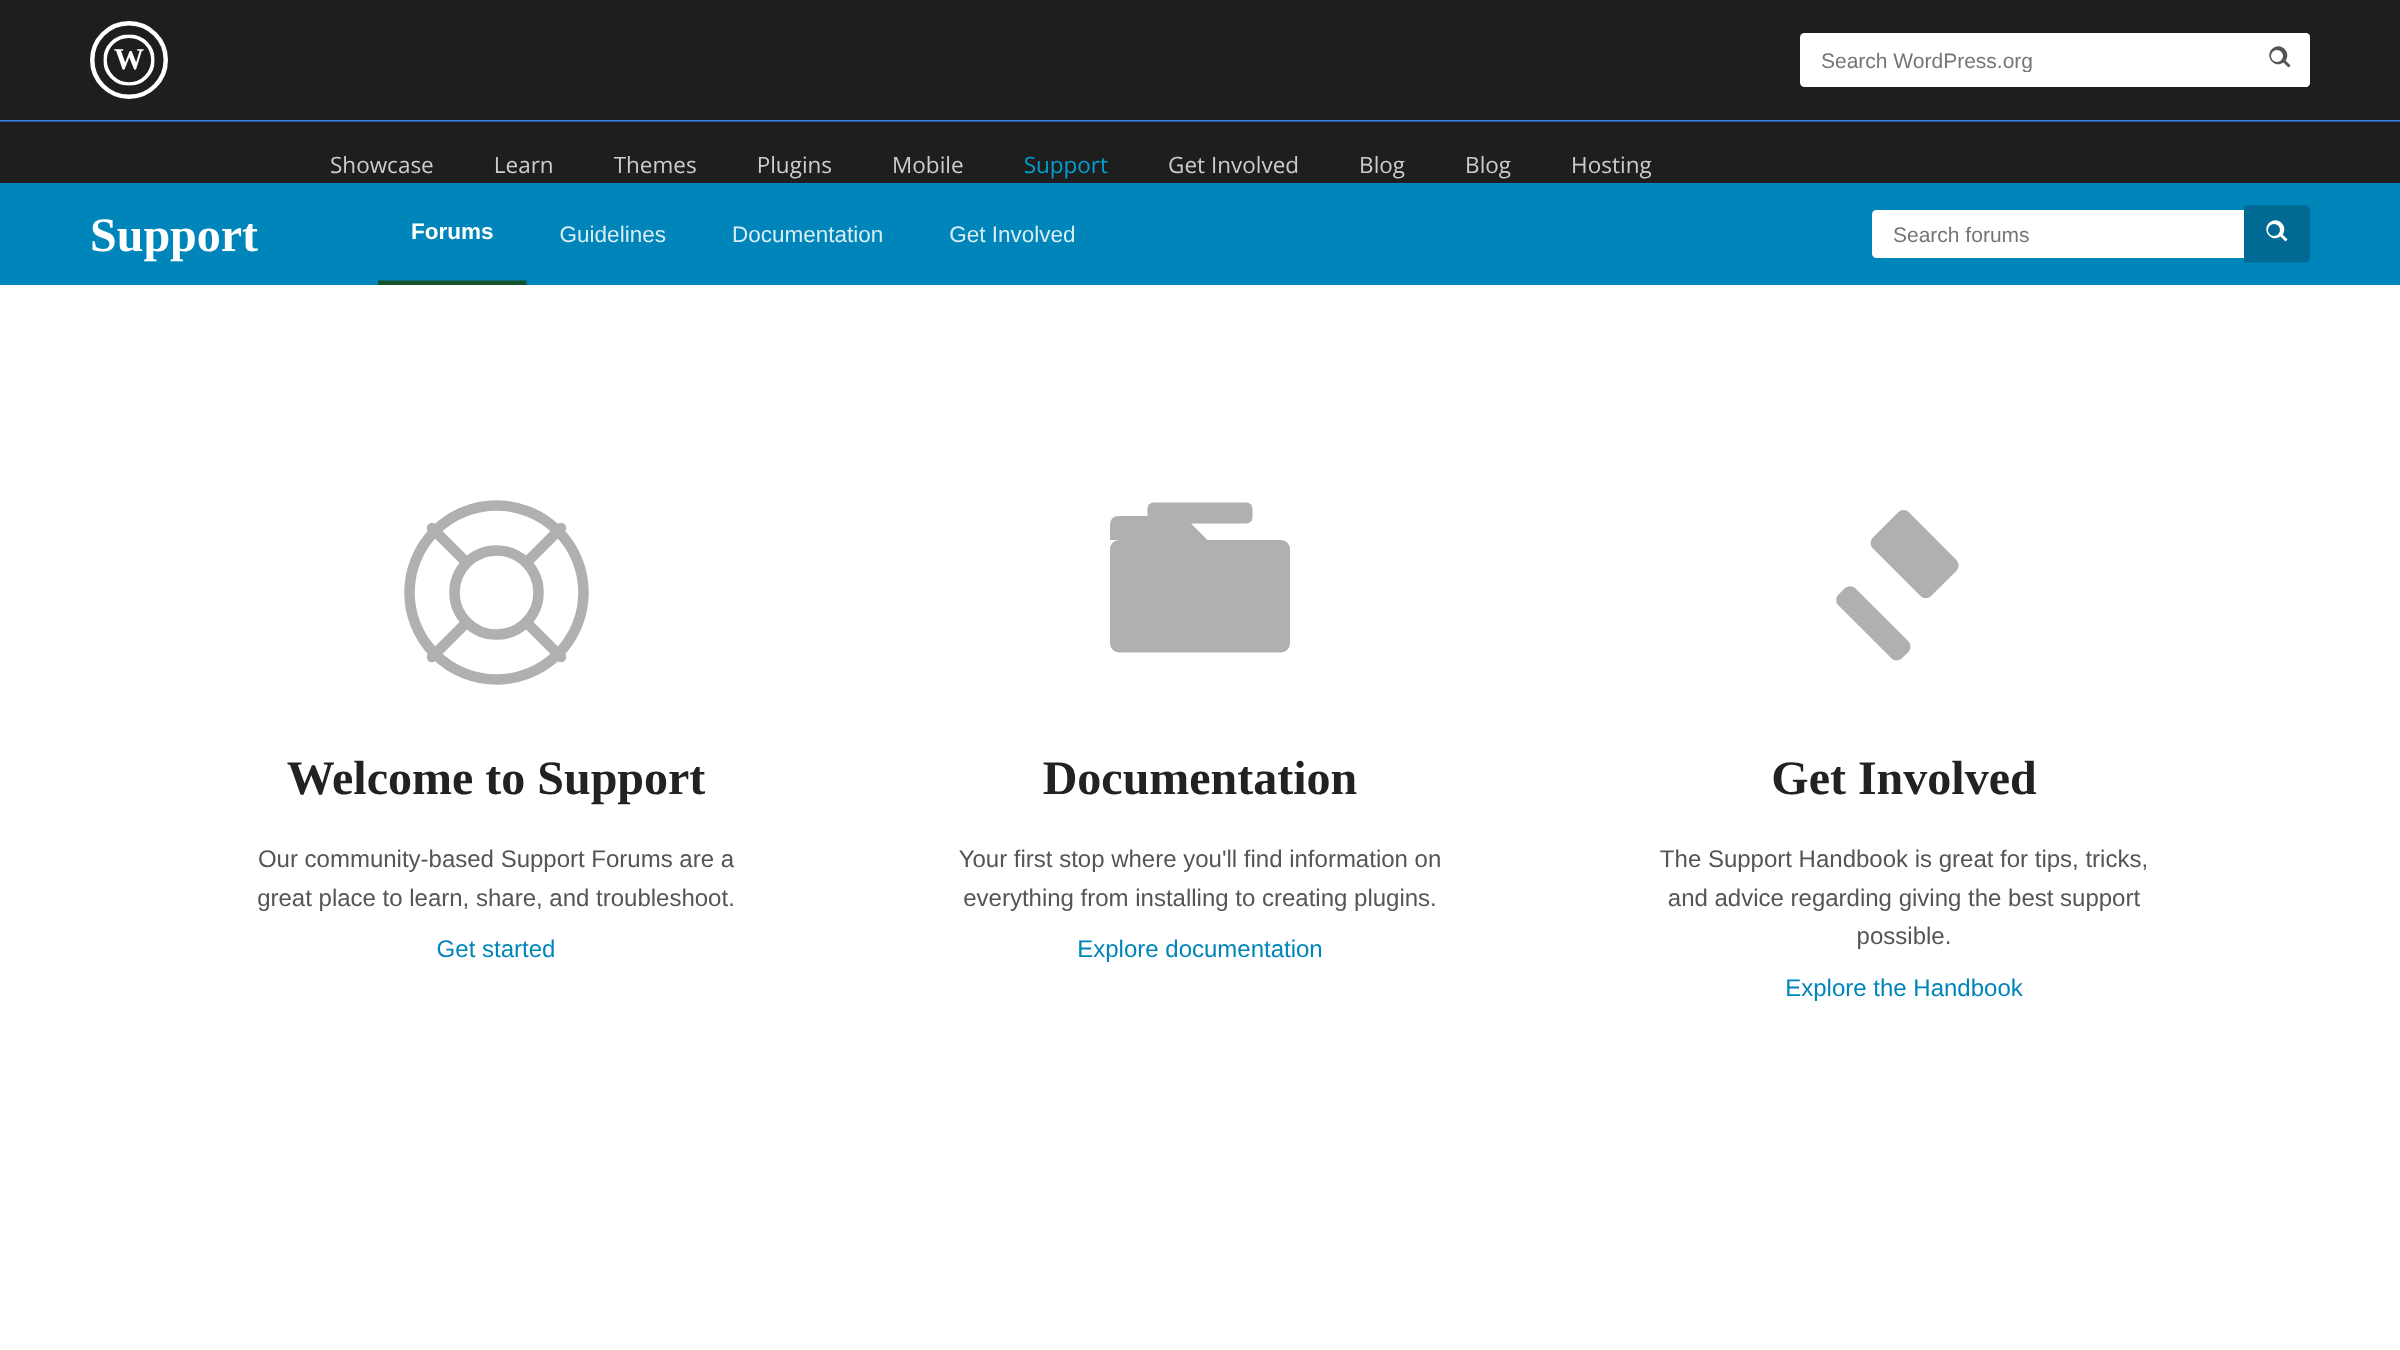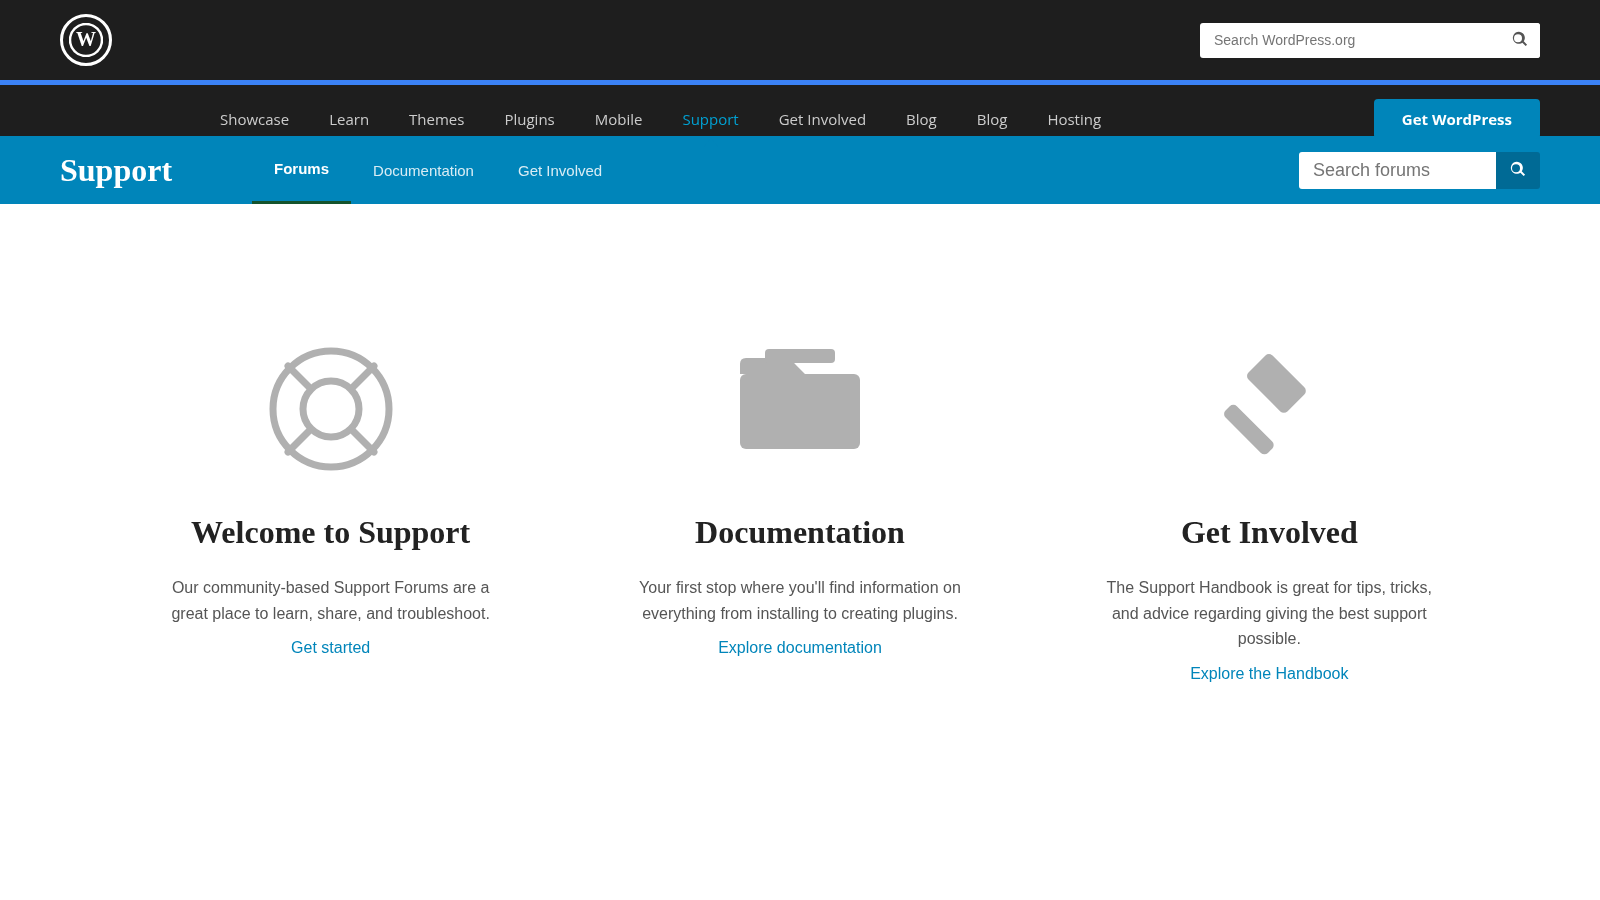--- a/index.html
+++ b/index.html
@@ -69,22 +69,22 @@
       color: #555;
       font-size: 15px;
     }
 
     
     .main-nav {
       background: #1e1e1e;
       padding: 16px 60px 0 200px;
       display: flex;
       align-items: center;
-      height: 56px;
-      border-top: 5px solid #3b82f6;
+      height: 42px;
+      border-top: 1px solid #3b82f6;
       gap: 0;
     }
     .main-nav a {
       color: #ccc;
       text-decoration: none;
       font-size: 15px;
       padding: 0 20px;
       height: 52px;
       display: flex;
       align-items: center;
@@ -156,26 +156,26 @@
       opacity: 1;
       border-bottom: 3px solid #14532d;
       font-weight: bold;
     }
     .support-search {
       display: flex;
       align-items: center;
       margin-left: auto;
     }
     .support-search input {
-      width: 197px;
+      width: 248px;
       padding: 8px 14px;
       border: none;
       border-radius: 3px 0 0 3px;
       outline: none;
-      font-size: 18px;
+      font-size: 14px;
       color: #555;
     }
     .support-search button {
       background: #006a95;
       border: none;
       padding: 9px 14px;
       cursor: pointer;
       color: #fff;
       font-size: 15px;
       border-radius: 0 3px 3px 0;
@@ -260,27 +260,27 @@
   <a href="#">Showcase</a>
   <a href="#">Learn</a>
   <a href="#">Themes</a>
   <a href="#">Plugins</a>
   <a href="#">Mobile</a>
   <a href="#" class="active active-indicator">Support</a>
   <a href="#">Get Involved</a>
   <a href="#">Blog</a>
   <a href="#">Blog</a>
   <a href="#">Hosting</a>
-  <a href="#" class="get-wp-btn">Get WordPress</a>
 </nav>
 
 <div class="support-bar">
   <span class="support-title">Support</span>
   <nav class="support-nav">
     <a href="#" class="active">Forums</a>
+    <a href="#">Guidelines</a>
     <a href="#">Documentation</a>
     <a href="#">Get Involved</a>
   </nav>
   <div class="support-search">
     <input type="text" placeholder="Search forums" style="">
     <button>
       <svg width="16" height="16" viewBox="0 0 16 16" fill="white">
           <path d="M11.74 10.33l3.33 3.33-1.41 1.41-3.33-3.33A6 6 0 1 1 11.74 10.33zm-5.74 1a4 4 0 1 0 0-8 4 4 0 0 0 0 8z"></path>
         </svg>
     </button>

